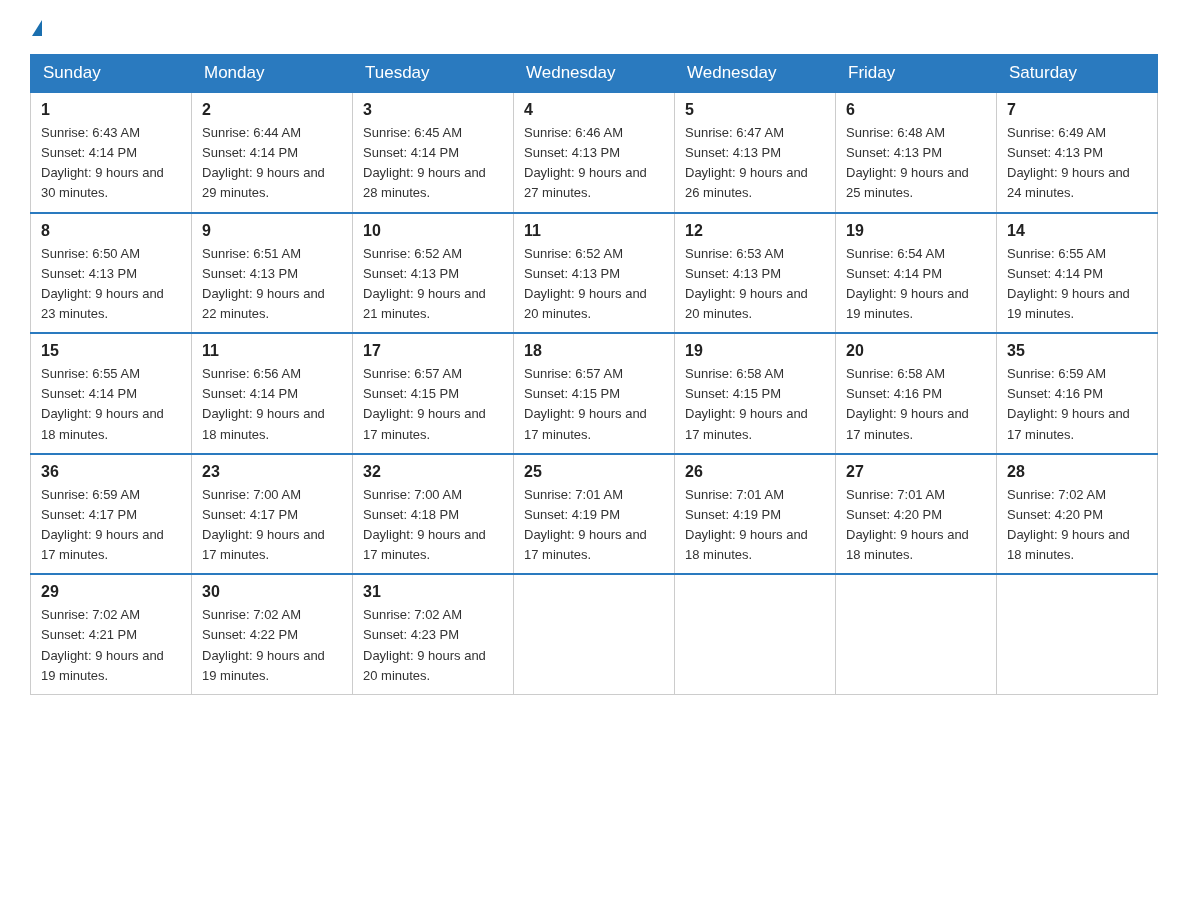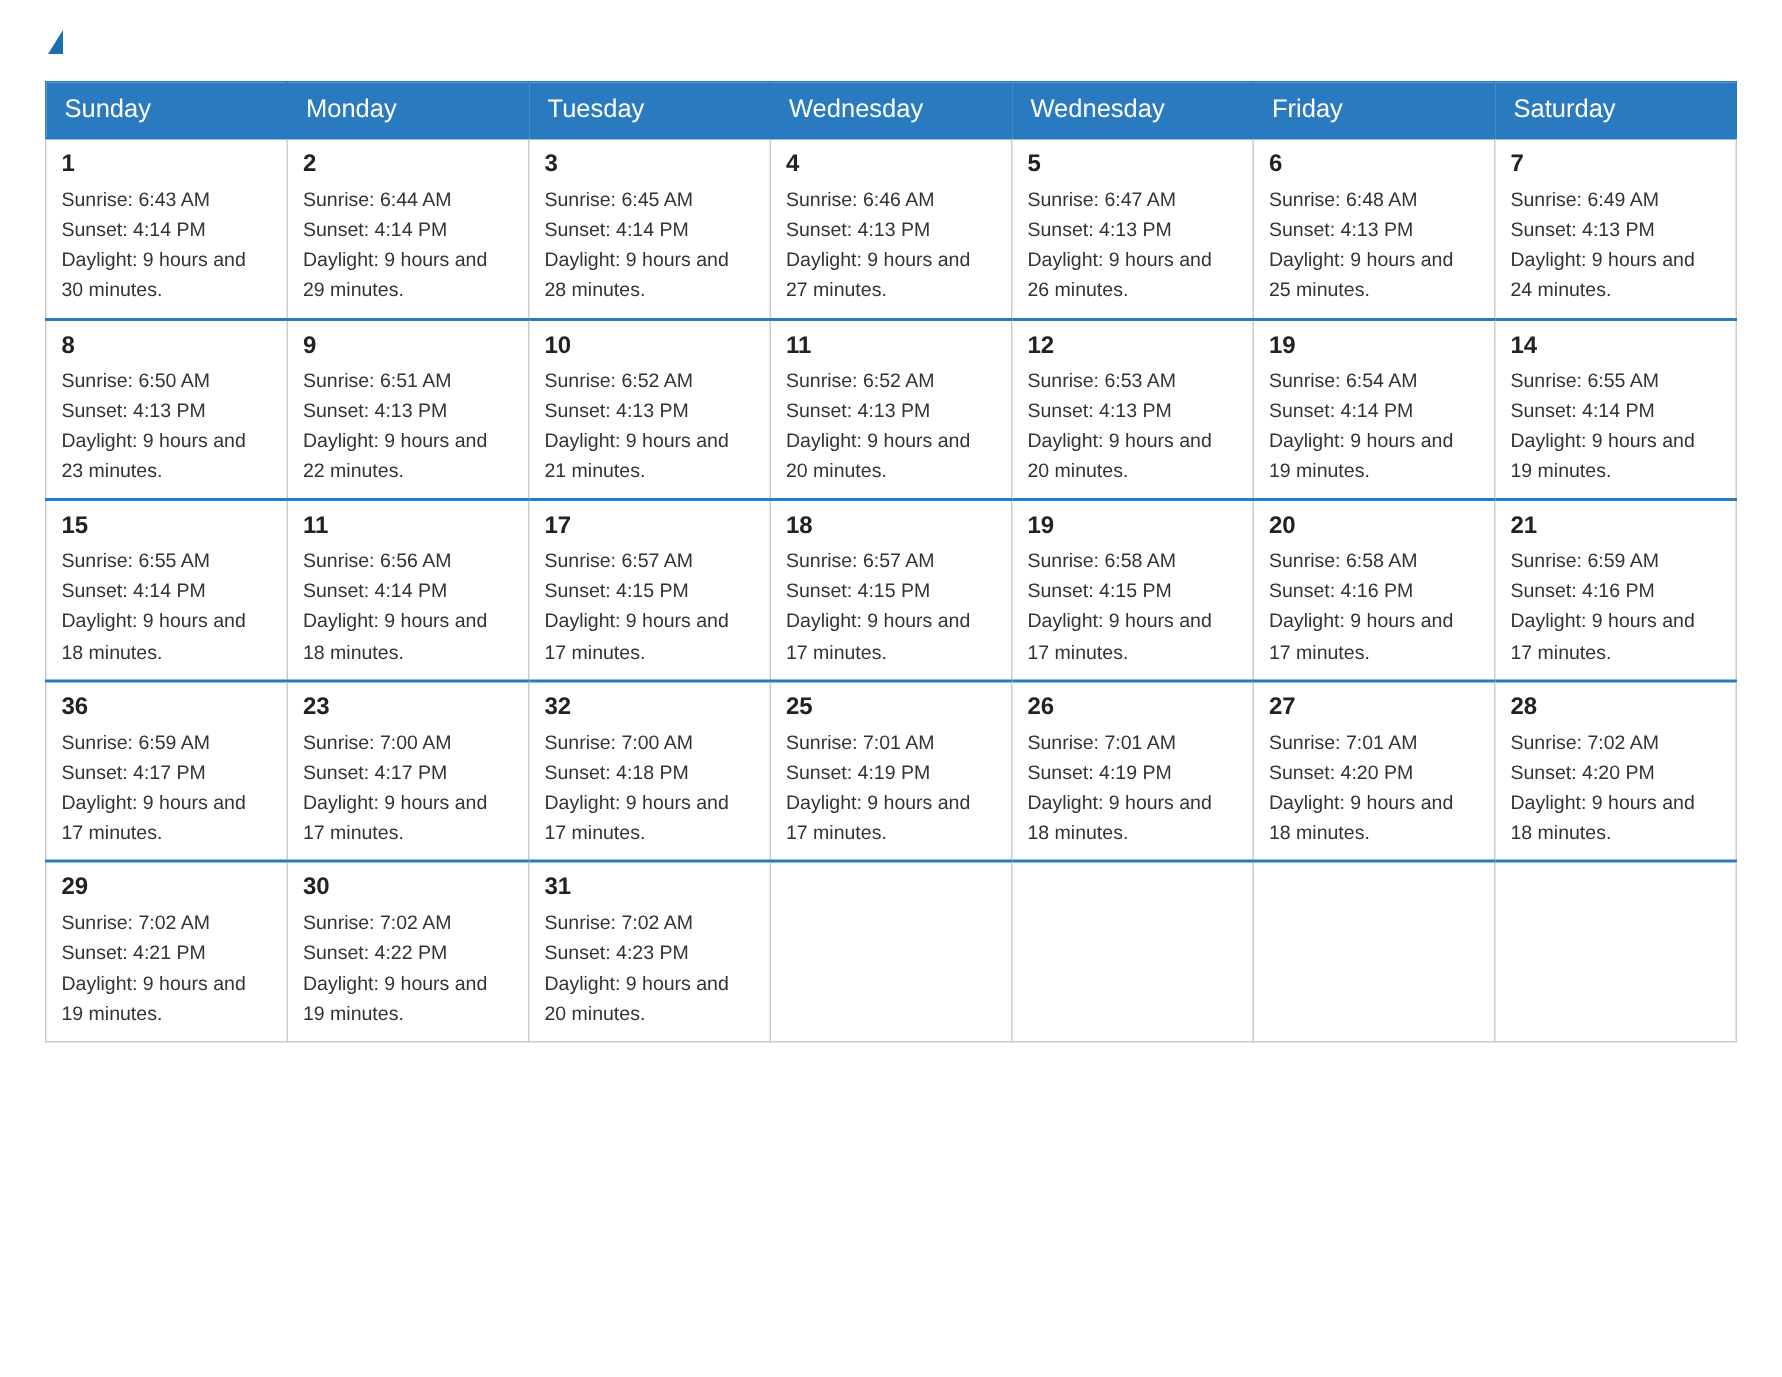--- a/index.html
+++ b/index.html
@@ -214,21 +214,21 @@
         </td>
         <td>
           <span class="day-number">19</span>
           <span class="day-info">Sunrise: 6:58 AM<br>Sunset: 4:15 PM<br>Daylight: 9 hours and 17 minutes.</span>
         </td>
         <td>
           <span class="day-number">20</span>
           <span class="day-info">Sunrise: 6:58 AM<br>Sunset: 4:16 PM<br>Daylight: 9 hours and 17 minutes.</span>
         </td>
         <td>
-          <span class="day-number">21</span>
+          <span class="day-number">35</span>
           <span class="day-info">Sunrise: 6:59 AM<br>Sunset: 4:16 PM<br>Daylight: 9 hours and 17 minutes.</span>
         </td>
       </tr>
       <tr>
         <td>
           <span class="day-number">36</span>
           <span class="day-info">Sunrise: 6:59 AM<br>Sunset: 4:17 PM<br>Daylight: 9 hours and 17 minutes.</span>
         </td>
         <td>
           <span class="day-number">23</span>

